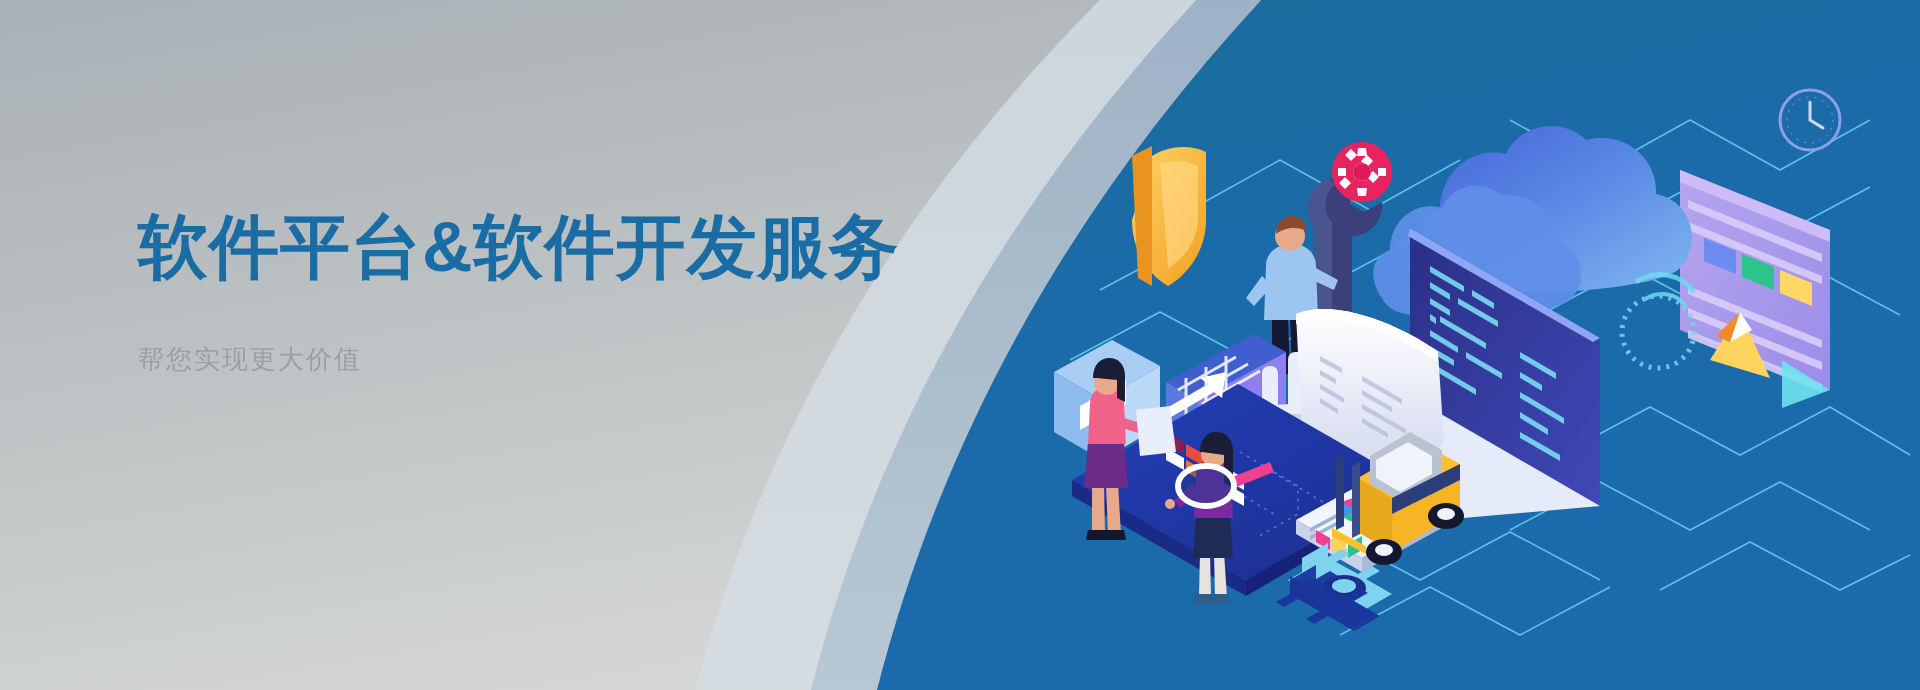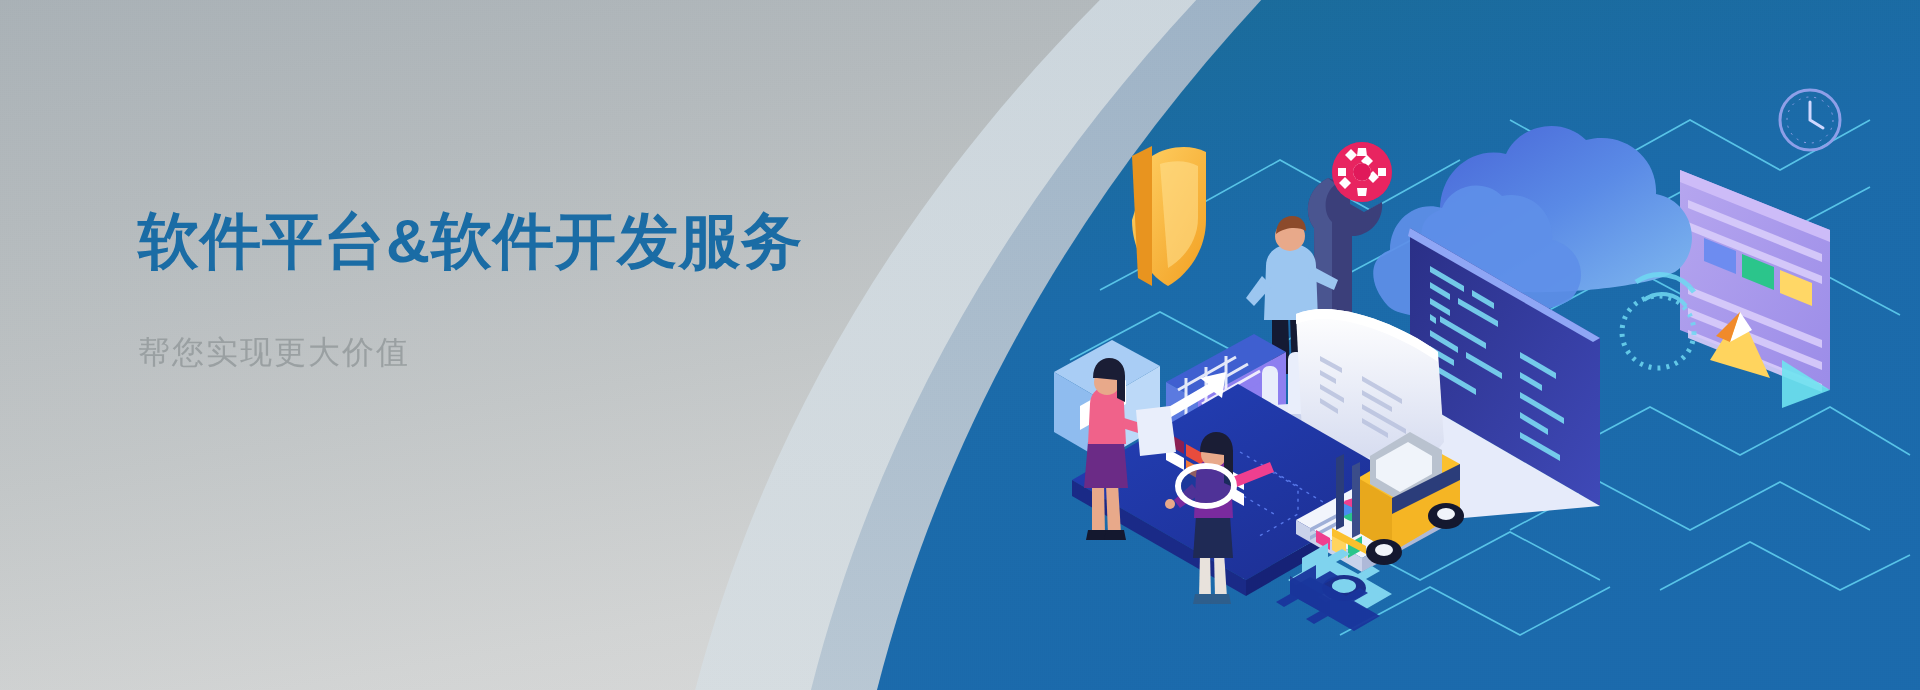--- a/index.html
+++ b/index.html
@@ -33,31 +33,31 @@
   }
 
   
   .copy{
     position:absolute;
     left:138px;top:206px;
     width:760px;
   }
   .headline{
     margin:0;
-    font-size:61px;
+    font-size:70px;
     line-height:1.18;
     font-weight:700;
     letter-spacing:1px;
     color:#1a6ca5;
     white-space:nowrap;
   }
   .subline{
     margin:0;
     padding-top:52px;
-    font-size:32px;
+    font-size:26px;
     line-height:1.4;
     font-weight:400;
     letter-spacing:2px;
     color:#9aa0a2;
     white-space:nowrap;
   }
 
   
   .art{
     position:absolute;

